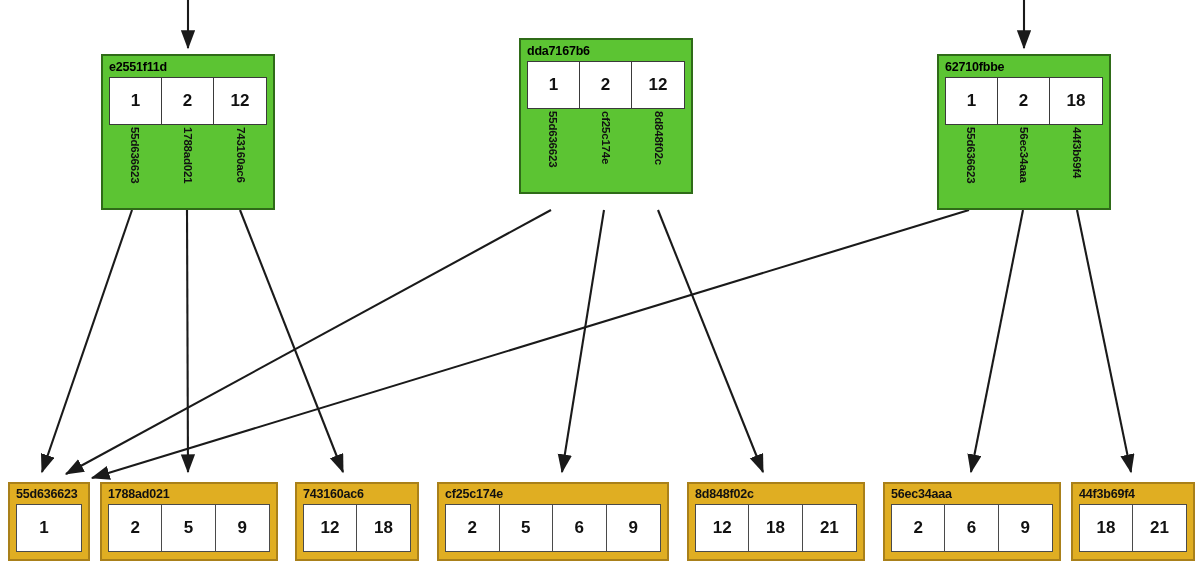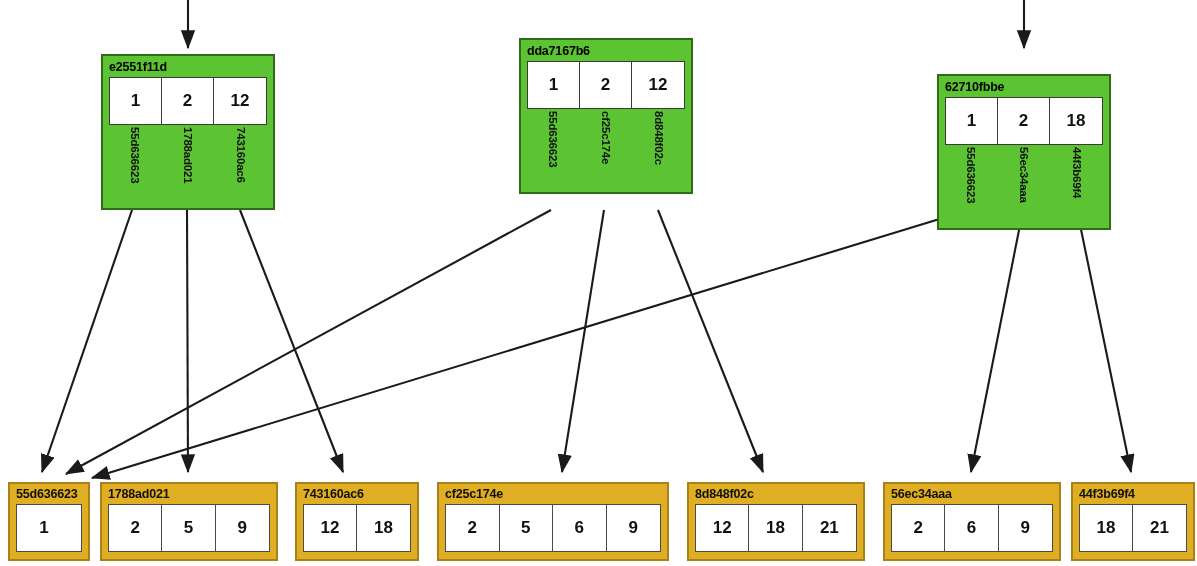--- a/index.html
+++ b/index.html
@@ -185,21 +185,21 @@
         </div>
       <div class="childlabel">
           <span>cf25c174e</span>
         </div>
       <div class="childlabel">
           <span>8d848f02c</span>
         </div>
     </div>
   </div>
 
-  <div class="inode" style="left:937px; top:54px; width:174px; height:156px;margin-top:20px;">
+  <div class="inode" style="left:937px; top:54px; width:174px; height:156px;">
     <div class="inode-label">62710fbbe</div>
     <div class="keyrow">
       <div class="keycell">1</div>
       <div class="keycell">2</div>
       <div class="keycell">18</div>
     </div>
     <div class="childrow">
       <div class="childlabel">
           <span>55d636623</span>
         </div>

